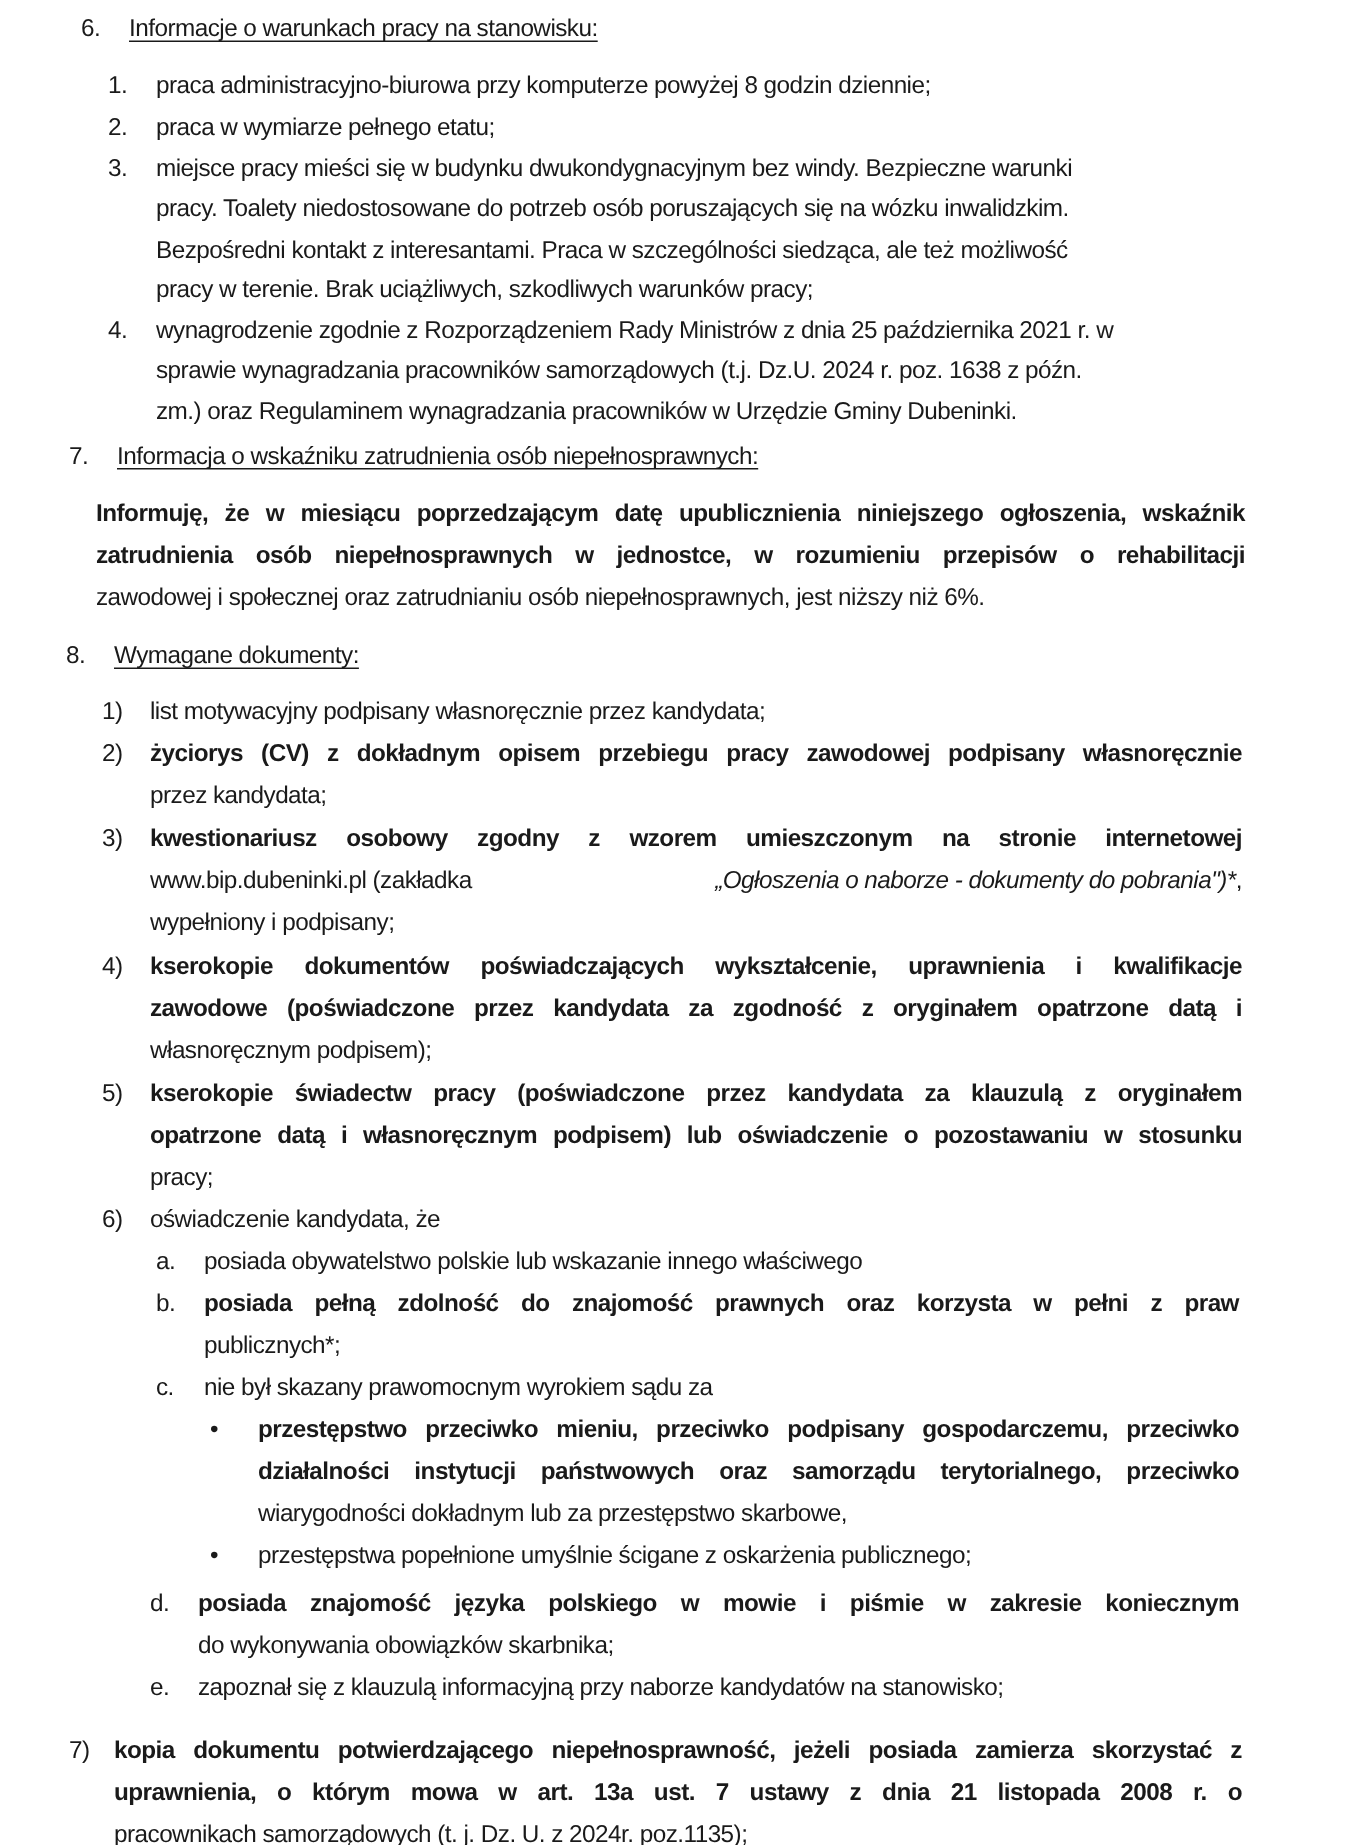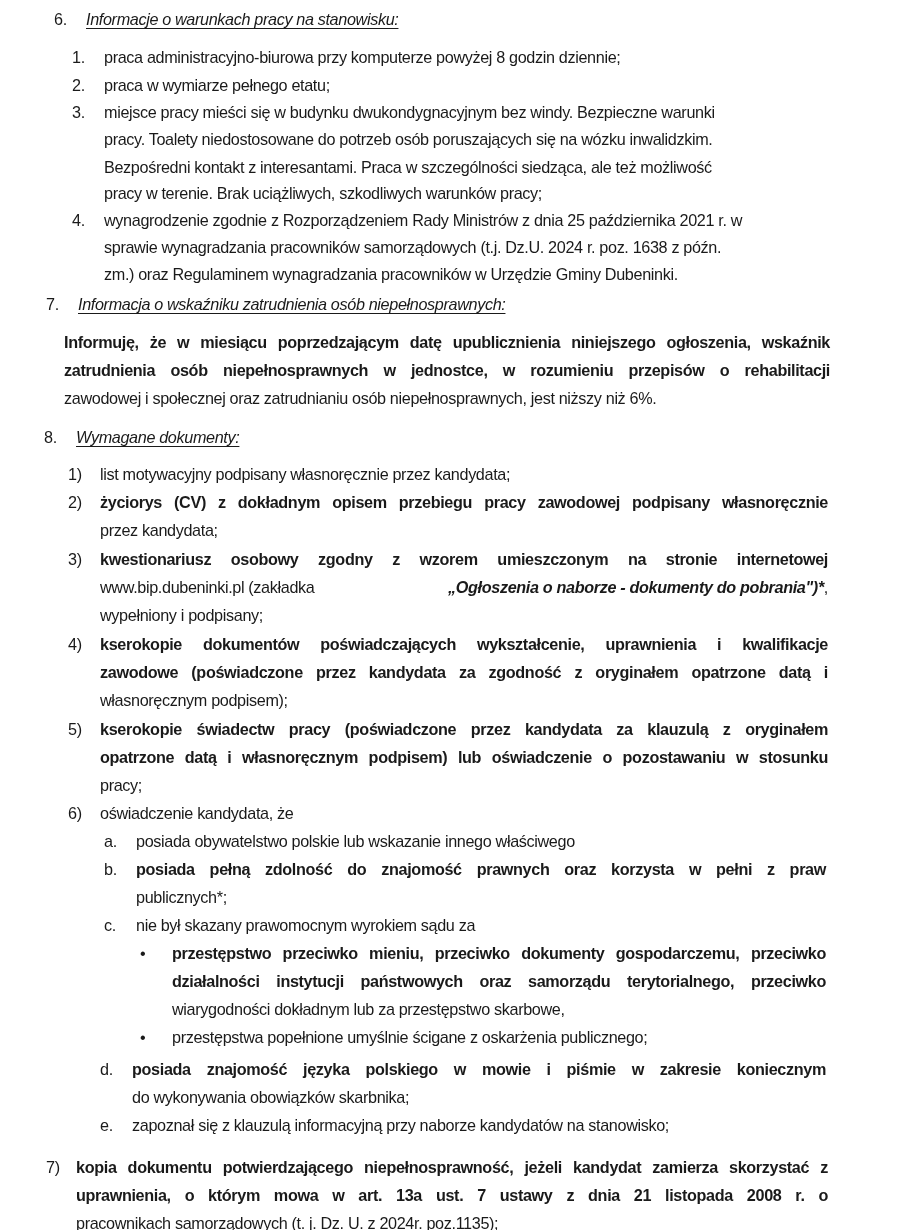--- a/index.html
+++ b/index.html
@@ -4,23 +4,23 @@
 <style>
   html, body { margin: 0; padding: 0; background: #ffffff; }
   body {
     width: 900px; height: 1230px; overflow: hidden; position: relative;
     font-family: "Liberation Sans", "DejaVu Sans", sans-serif;
     color: #1a1a1a;
     font-size: 16.2px;
     letter-spacing: -0.35px;
   }
   .abs { position: absolute; white-space: nowrap; }
-  .u { text-decoration: underline; text-underline-offset: 3px; text-decoration-thickness: 1px; font-style: italic; }
+  .u { text-decoration: underline; text-underline-offset: 3px; text-decoration-thickness: 1px; }
   .just { text-align: justify; text-align-last: justify; white-space: normal; font-weight: bold; }
-  .bi { font-weight: bold; font-style: italic; }
+  .bi { font-weight: normal; font-style: italic; }
 </style>
 </head>
 <body>
 
 <div>
   <span class="abs" style="left:54px;top:10px">6.</span>
   <span class="abs u" style="left:86px;top:10px">Informacje o warunkach pracy na stanowisku:</span>
 
   <span class="abs" style="left:72px;top:48px">1.</span>
   <span class="abs" style="left:104px;top:48px">praca administracyjno-biurowa przy komputerze powyżej 8 godzin dziennie;</span>
@@ -86,31 +86,31 @@
   <span class="abs" style="left:136px;top:832px">posiada obywatelstwo polskie lub wskazanie innego właściwego</span>
 
   <span class="abs" style="left:104px;top:860px">b.</span>
   <div class="abs just" style="left:136px;top:860px;width:690px">posiada pełną zdolność do znajomość prawnych oraz korzysta w pełni z praw</div>
   <span class="abs" style="left:136px;top:888px">publicznych*;</span>
 
   <span class="abs" style="left:104px;top:916px">c.</span>
   <span class="abs" style="left:136px;top:916px">nie był skazany prawomocnym wyrokiem sądu za</span>
 
   <span class="abs" style="left:140px;top:944px">•</span>
-  <div class="abs just" style="left:172px;top:944px;width:654px">przestępstwo przeciwko mieniu, przeciwko dokumenty gospodarczemu, przeciwko</div>
+  <div class="abs just" style="left:172px;top:944px;width:654px">przestępstwo przeciwko mieniu, przeciwko podpisany gospodarczemu, przeciwko</div>
   <div class="abs just" style="left:172px;top:972px;width:654px">działalności instytucji państwowych oraz samorządu terytorialnego, przeciwko</div>
   <span class="abs" style="left:172px;top:1000px">wiarygodności dokładnym lub za przestępstwo skarbowe,</span>
 
   <span class="abs" style="left:140px;top:1028px">•</span>
   <span class="abs" style="left:172px;top:1028px">przestępstwa popełnione umyślnie ścigane z oskarżenia publicznego;</span>
 
   <span class="abs" style="left:100px;top:1060px">d.</span>
   <div class="abs just" style="left:132px;top:1060px;width:694px">posiada znajomość języka polskiego w mowie i piśmie w zakresie koniecznym</div>
   <span class="abs" style="left:132px;top:1088px">do wykonywania obowiązków skarbnika;</span>
 
   <span class="abs" style="left:100px;top:1116px">e.</span>
   <span class="abs" style="left:132px;top:1116px">zapoznał się z klauzulą informacyjną przy naborze kandydatów na stanowisko;</span>
 
   <span class="abs" style="left:46px;top:1158px">7)</span>
-  <div class="abs just" style="left:76px;top:1158px;width:752px">kopia dokumentu potwierdzającego niepełnosprawność, jeżeli kandydat zamierza skorzystać z</div>
+  <div class="abs just" style="left:76px;top:1158px;width:752px">kopia dokumentu potwierdzającego niepełnosprawność, jeżeli posiada zamierza skorzystać z</div>
   <div class="abs just" style="left:76px;top:1186px;width:752px">uprawnienia, o którym mowa w art. 13a ust. 7 ustawy z dnia 21 listopada 2008 r. o</div>
   <span class="abs" style="left:76px;top:1214px">pracownikach samorządowych (t. j. Dz. U. z 2024r. poz.1135);</span>
 </div>
 
 </body></html>

